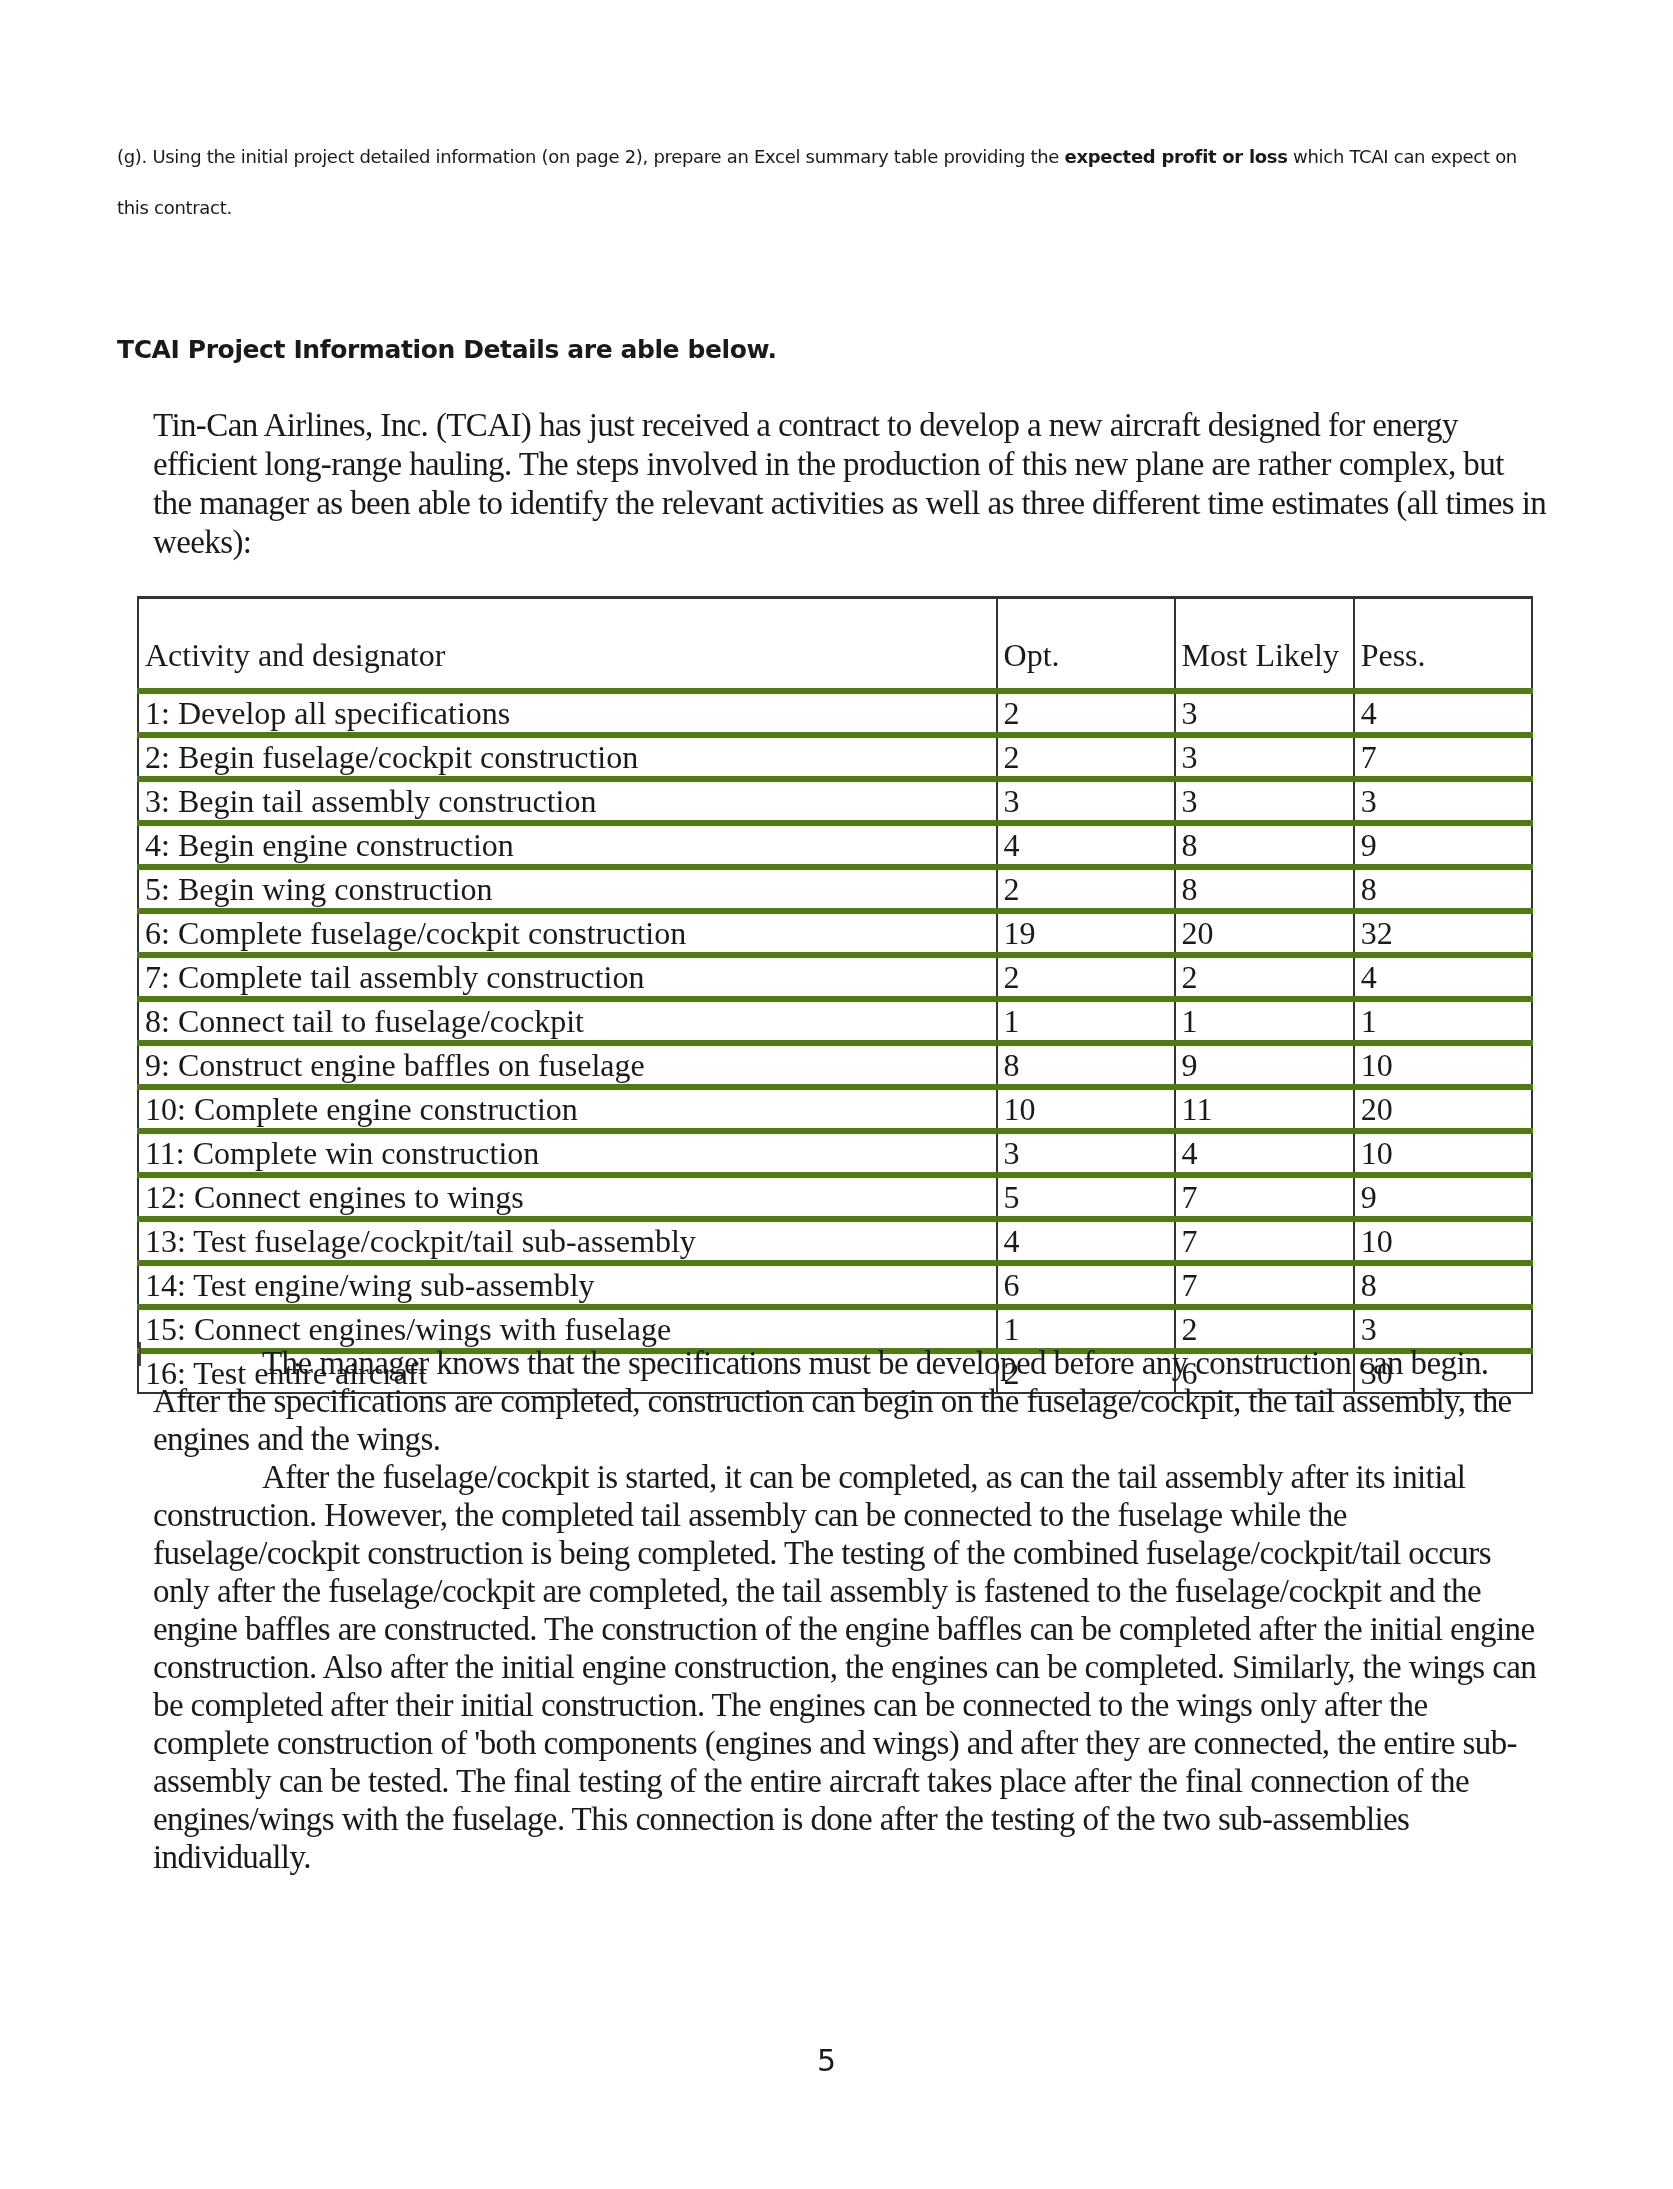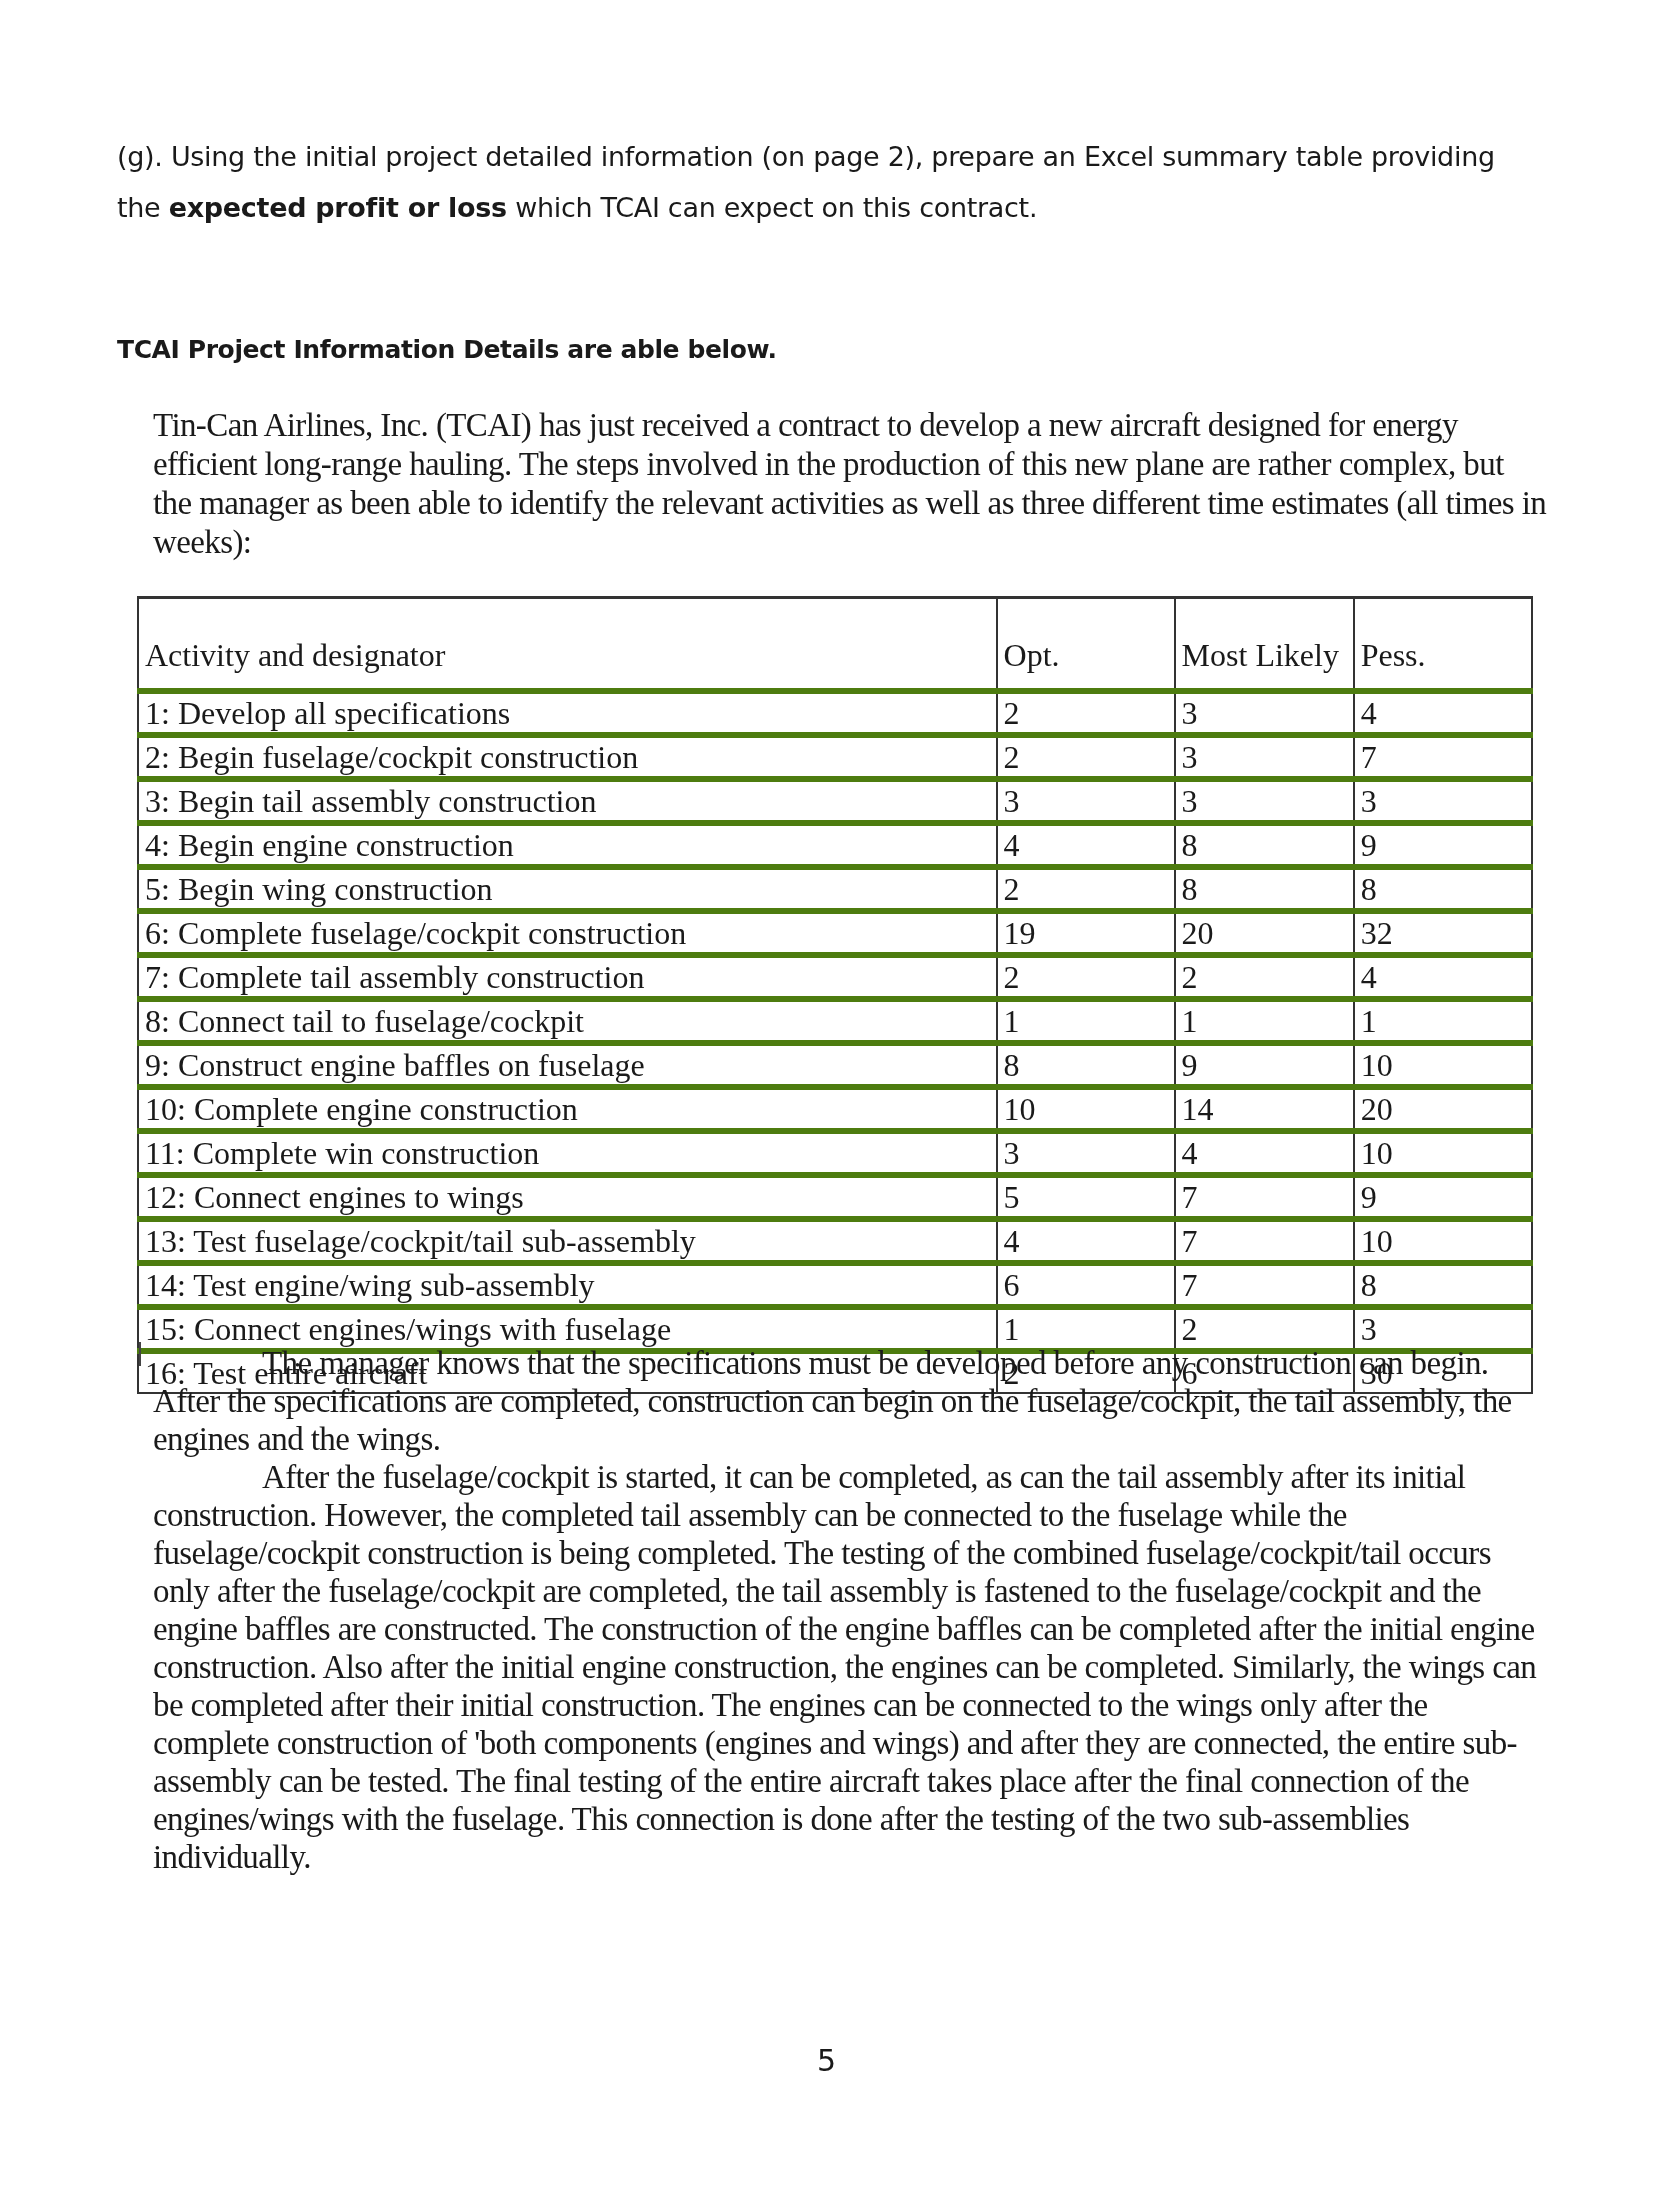--- a/index.html
+++ b/index.html
@@ -1,20 +1,20 @@
 <!DOCTYPE html>
 <html><head>
   <meta charset="utf-8">
   <style>
     html, body { margin: 0; padding: 0; background: #ffffff; }
     body { width: 1673px; height: 2190px; position: relative; overflow: hidden; color: #1a1a1a; }
     .sans { font-family: "DejaVu Sans", "Liberation Sans", sans-serif; }
     .serif { font-family: "Liberation Serif", "DejaVu Serif", serif; }
 
-    .question { position: absolute; left: 117px; top: 131px; width: 1426px; font-size: 27px; line-height: 51px; letter-spacing: -0.3px; }
+    .question { position: absolute; left: 117px; top: 131px; width: 1426px; font-size: 18px; line-height: 51px; letter-spacing: -0.3px; }
     .question b { font-weight: bold; }
 
     .section-heading { position: absolute; left: 117px; top: 335px; font-size: 25px; font-weight: bold; letter-spacing: -0.4px; }
 
     .intro { position: absolute; left: 153px; top: 406px; width: 1396px; font-size: 33px; line-height: 39px; letter-spacing: -0.6px; }
 
     .table-wrap { position: absolute; left: 137px; top: 596px; width: 1396px; }
     table.activities { border-collapse: collapse; width: 100%; font-size: 32px; line-height: 38px; }
     table.activities td, table.activities th { border: 2px solid #333; padding: 0 6px; font-weight: normal; height: 38px; }
     table.activities th { vertical-align: bottom; padding-bottom: 14px; height: 75px; }
@@ -101,21 +101,21 @@
         </tr>
       <tr>
           <td class="act">9:  Construct engine baffles on fuselage</td>
           <td class="num">8</td>
           <td class="num">9</td>
           <td class="num">10</td>
         </tr>
       <tr>
           <td class="act">10:  Complete engine construction</td>
           <td class="num">10</td>
-          <td class="num">14</td>
+          <td class="num">11</td>
           <td class="num">20</td>
         </tr>
       <tr>
           <td class="act">11:  Complete win construction</td>
           <td class="num">3</td>
           <td class="num">4</td>
           <td class="num">10</td>
         </tr>
       <tr>
           <td class="act">12:  Connect engines to wings</td>

